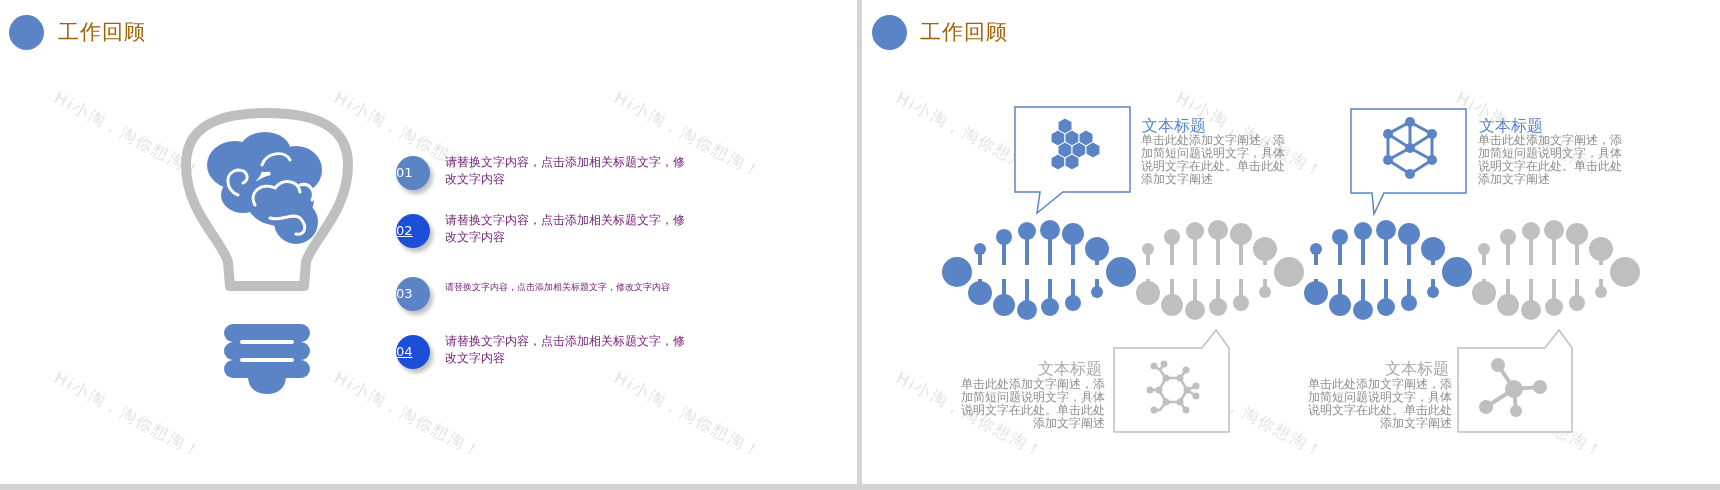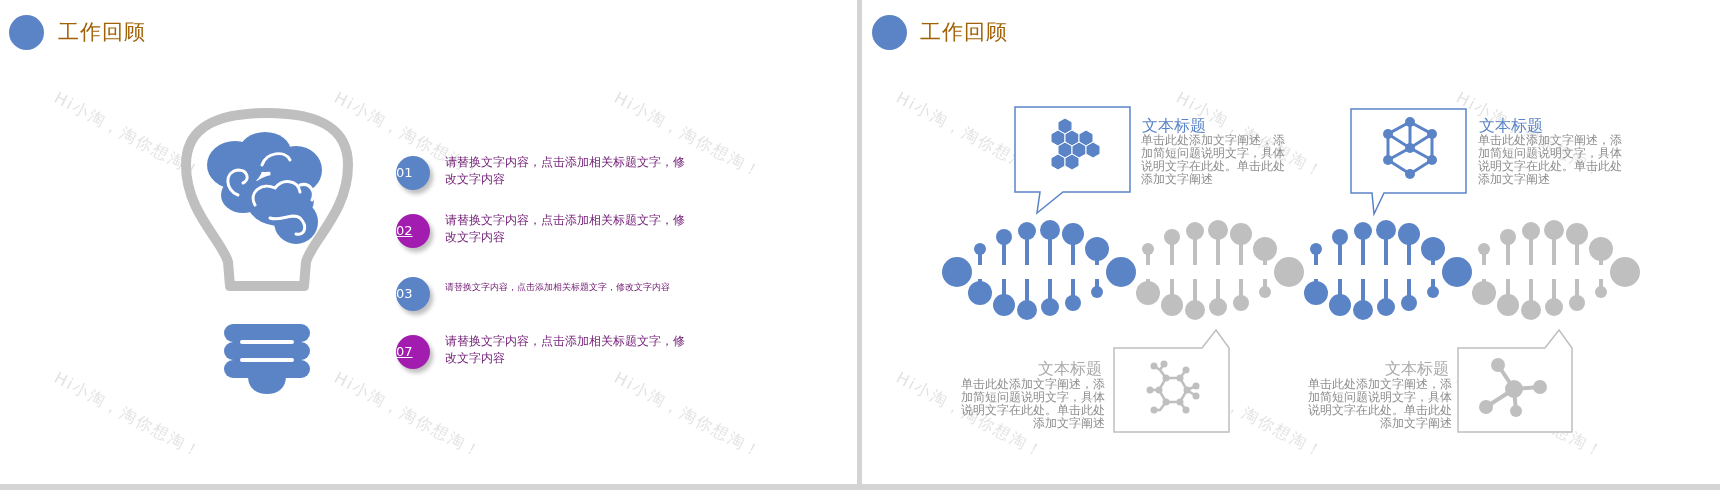--- a/index.html
+++ b/index.html
@@ -8,21 +8,21 @@
   #slide-left{left:0;width:857px;}
   #slide-right{left:862px;width:858px;}
   .divider{position:absolute;left:857px;top:0;width:5px;height:490px;background:#d4d4d4;}
   .bottom-bar{position:absolute;left:0;top:484px;width:1720px;height:6px;background:#d4d4d4;}
   .title-dot{position:absolute;left:9px;top:15px;width:35px;height:35px;border-radius:50%;background:#5b84c7;}
   .title-text{position:absolute;left:58px;top:18px;font-size:21px;color:#a16207;letter-spacing:1px;}
   .watermark{position:absolute;font-size:16px;color:#e3e3e3;transform:rotate(28deg);transform-origin:left top;white-space:nowrap;letter-spacing:2px;pointer-events:none;}
   .list-item{position:absolute;left:396px;height:44px;width:300px;}
   .badge{position:absolute;left:0;top:0;width:34px;height:34px;border-radius:50%;color:#fff;font-size:13px;line-height:34px;box-shadow:3px 4px 4px rgba(0,0,0,0.25);}
   .badge.blue{background:#5b84c7;}
-  .badge.gray{background:#a21caf;text-decoration:underline;}
+  .badge.gray{background:#1d4ed8;text-decoration:underline;}
   .item-text{position:absolute;left:49px;top:-2px;width:245px;font-size:12px;line-height:17px;color:#701a75;}
   .item-text.small{font-size:9px;line-height:13px;top:4px;width:250px;}
   .card-title{position:absolute;font-family:"DejaVu Serif","Liberation Serif",serif;font-size:16px;color:#5b84c7;margin-top:12px;}
   .card-title.gray{color:#aaaaaa;}
   .card-body{position:absolute;font-size:12px;line-height:13px;color:#8c8c8c;width:155px;}
   .card-body.right{text-align:right;}
   svg{position:absolute;overflow:visible;}
 </style>
 </head>
 <body>
@@ -74,21 +74,21 @@
   </div>
   <div class="list-item" style="top:214px;">
     <div class="badge gray">02</div>
     <div class="item-text">请替换文字内容，点击添加相关标题文字，修改文字内容</div>
   </div>
   <div class="list-item" style="top:277px;">
     <div class="badge blue">03</div>
     <div class="item-text small">请替换文字内容，点击添加相关标题文字，修改文字内容</div>
   </div>
   <div class="list-item" style="top:335px;">
-    <div class="badge gray">07</div>
+    <div class="badge gray">04</div>
     <div class="item-text">请替换文字内容，点击添加相关标题文字，修改文字内容</div>
   </div>
 </div>
 
 <div class="divider"></div>
 
 <div id="slide-right" class="slide">
   <div class="watermark" style="left:40px;top:88px;">Hi小淘，淘你想淘！</div>
   <div class="watermark" style="left:320px;top:88px;">Hi小淘，淘你想淘！</div>
   <div class="watermark" style="left:600px;top:88px;">Hi小淘，淘你想淘！</div>

